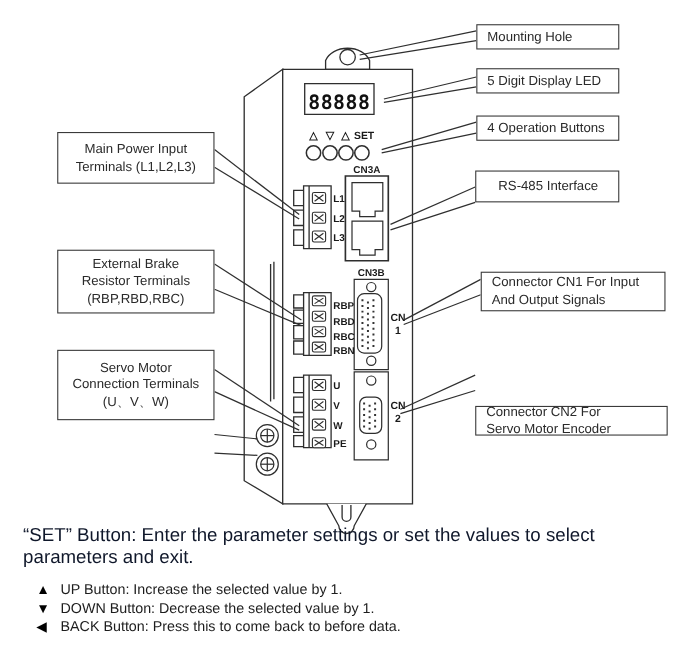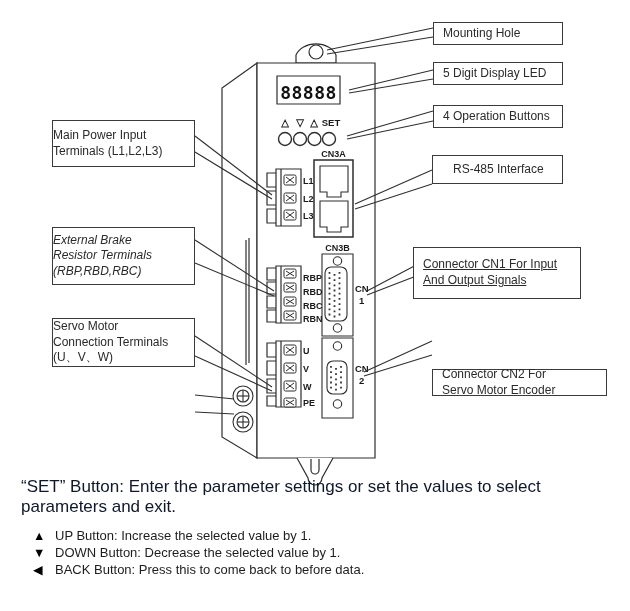--- a/index.html
+++ b/index.html
@@ -7,21 +7,21 @@
     position:relative; width:630px; height:611px; background:#fff; overflow:hidden;
     font-family:"Liberation Sans", sans-serif; color:#222;
   }
   svg { position:absolute; left:0; top:0; }
   svg * { vector-effect:non-scaling-stroke; }
   .callout {
     position:absolute; border:1.4px solid #3a3a3a; background:#fff; box-sizing:border-box;
     display:flex; flex-direction:column; justify-content:center;
     font-size:12px; line-height:15.6px; color:#2a2a2a; white-space:nowrap;
   }
-  .callout.center { align-items:flex-start; text-align:center; }
+  .callout.center { align-items:center; text-align:center; }
   .callout.leftpad { padding-left:9px; align-items:flex-start; }
   .note-set { position:absolute; left:21px; top:477px; font-size:17px; color:#0f172a; }
   .bullet { position:absolute; left:33px; display:flex; align-items:center; font-size:13px; color:#1d1d1d; }
   .bullet .tri { width:22px; font-size:12.5px; color:#000; }
   .svgtext { font-family:"Liberation Sans", sans-serif; font-weight:bold; fill:#1a1a1a; }
   .digits { font-family:"DejaVu Sans Mono", monospace; font-weight:bold; fill:#111; }
 </style>
 </head>
 <body>
 
@@ -189,44 +189,44 @@
       <line x1="195" y1="356" x2="272" y2="391"></line>
       <line x1="195" y1="395" x2="234" y2="399"></line>
       <line x1="195" y1="412" x2="234" y2="414"></line>
     </g>
   </svg>
 
   <div class="callout center" style="left:52px; top:120px; width:143px; height:47px;">
     <div>Main Power Input</div>
     <div>Terminals (L1,L2,L3)</div>
   </div>
-  <div class="callout center" style="left:52px; top:227px; width:143px; height:58px;font-style:italic;">
+  <div class="callout center" style="left:52px; top:227px; width:143px; height:58px;">
     <div>External Brake</div>
     <div>Resistor Terminals</div>
     <div>(RBP,RBD,RBC)</div>
   </div>
-  <div class="callout center" style="left:52px; top:318px; width:143px; height:49px;">
+  <div class="callout center" style="left:52px; top:318px; width:143px; height:64px;">
     <div>Servo Motor</div>
     <div>Connection Terminals</div>
     <div>(U、V、W)</div>
   </div>
 
   <div class="callout leftpad" style="left:433px; top:22px; width:130px; height:23px;">
     <div>Mounting Hole</div>
   </div>
   <div class="callout leftpad" style="left:433px; top:62px; width:130px; height:23px;">
     <div>5 Digit Display LED</div>
   </div>
   <div class="callout leftpad" style="left:433px; top:105px; width:130px; height:23px;">
     <div>4 Operation Buttons</div>
   </div>
   <div class="callout leftpad" style="left:432px; top:155px; width:131px; height:29px; padding-left:20px;">
     <div>RS-485 Interface</div>
   </div>
-  <div class="callout leftpad" style="left:413px; top:247px; width:168px; height:52px;text-decoration:underline;">
+  <div class="callout leftpad" style="left:437px; top:247px; width:168px; height:36px;">
     <div>Connector CN1 For Input</div>
     <div>And Output Signals</div>
   </div>
   <div class="callout leftpad" style="left:432px; top:327px; width:175px; height:27px;margin-top:42px;">
     <div>Connector CN2 For</div>
     <div>Servo Motor Encoder</div>
   </div>
 
   <div class="note-set">“SET” Button: Enter the parameter settings or set the values to select parameters and exit.</div>
   <div class="bullet" style="top:528px;">

